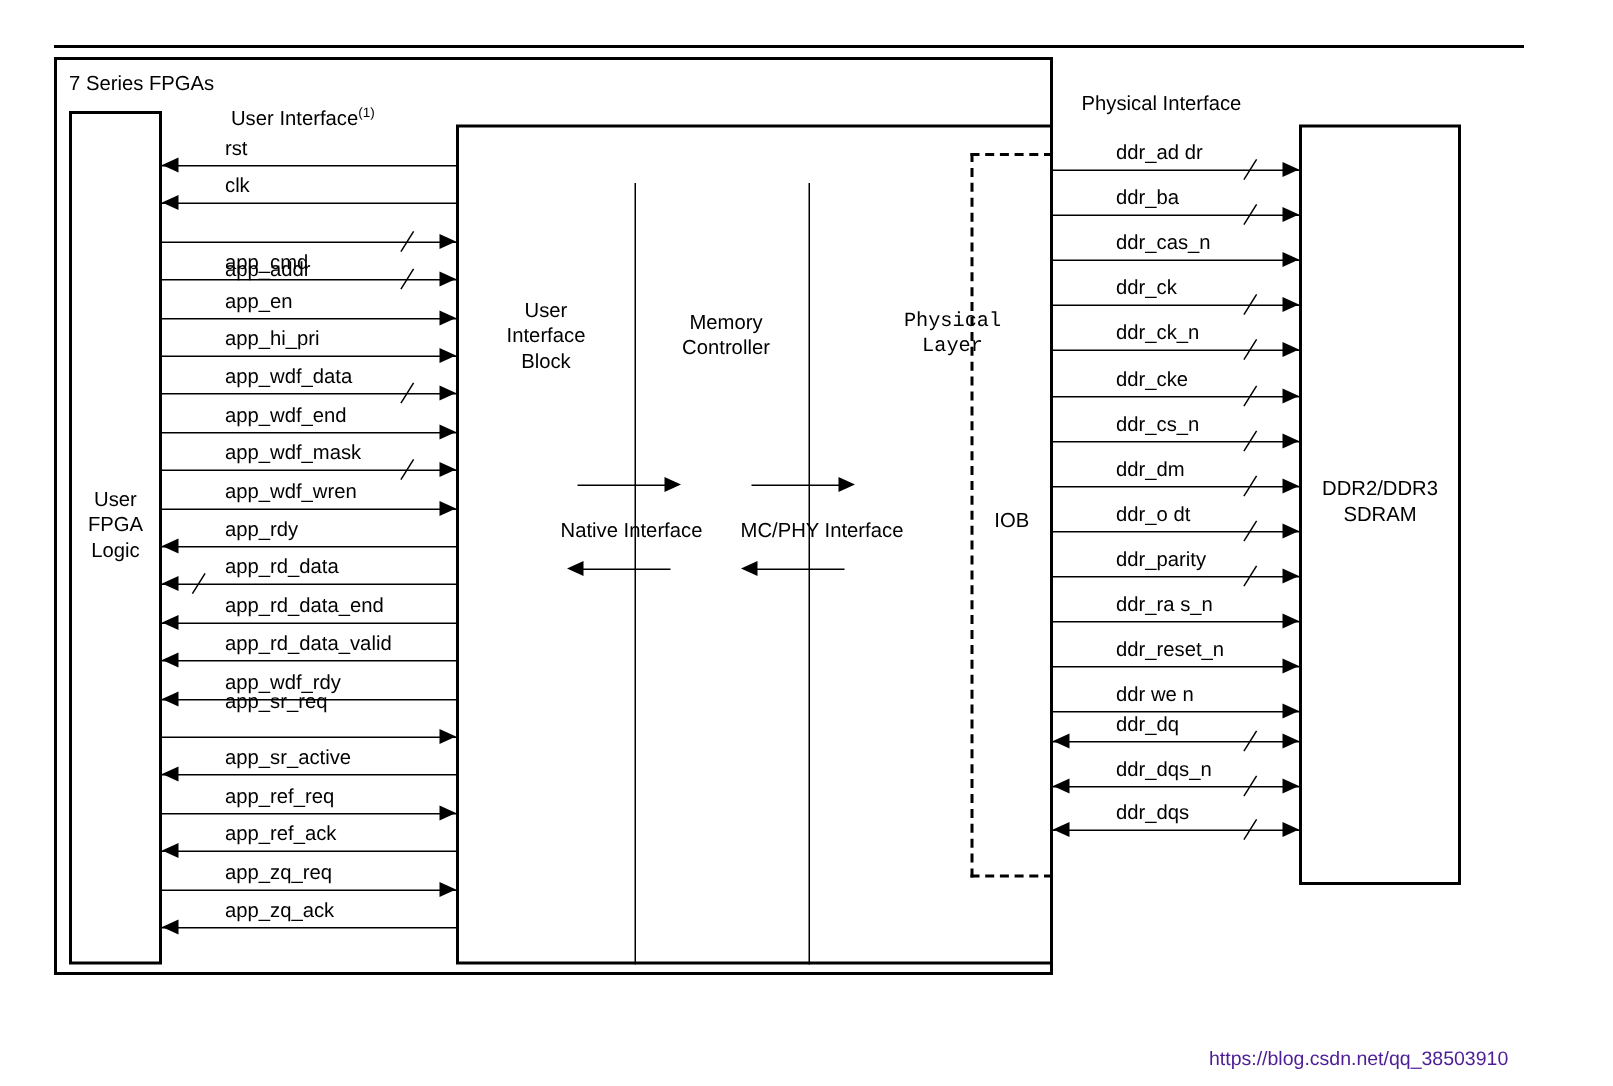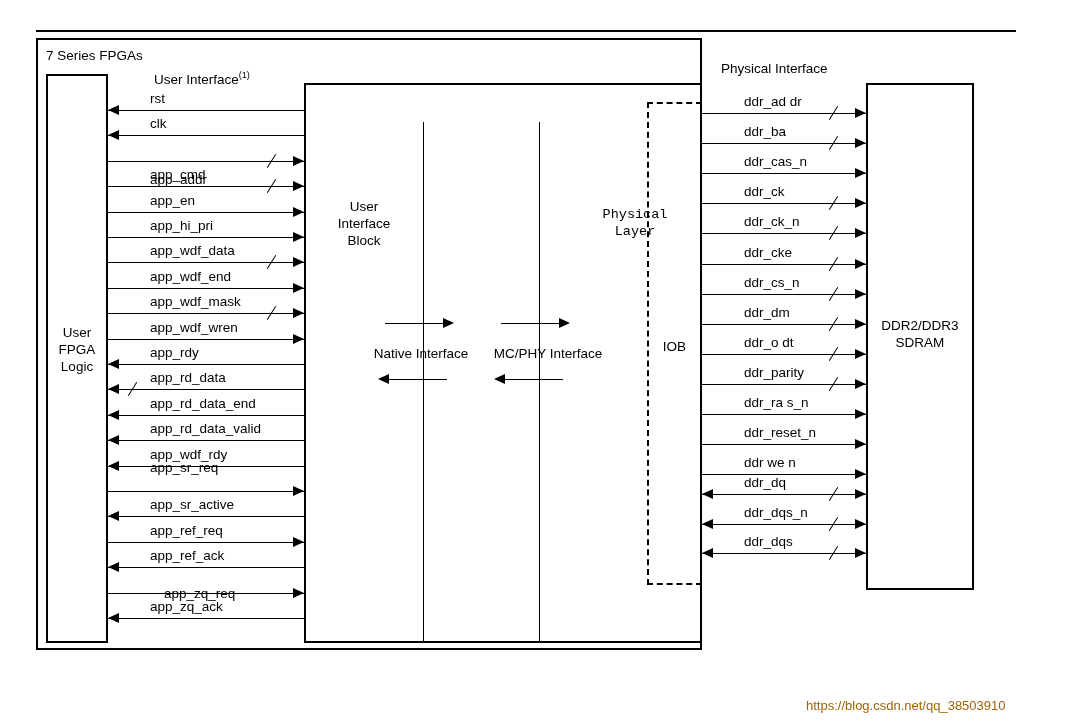--- a/index.html
+++ b/index.html
@@ -18,21 +18,21 @@
 
   .arrowR{position:absolute;width:0;height:0;border-left:11px solid #000;border-top:5.5px solid transparent;border-bottom:5.5px solid transparent;}
   .arrowL{position:absolute;width:0;height:0;border-right:11px solid #000;border-top:5.5px solid transparent;border-bottom:5.5px solid transparent;}
 
   .slash{position:absolute;width:0;height:16px;border-left:1.6px solid #000;transform:rotate(32deg);transform-origin:50% 50%;}
 
   .sig-label{position:absolute;font-size:13.5px;white-space:nowrap;color:#000;}
 
   .footnote{position:absolute;font-size:13px;line-height:1.45;color:#000;}
 
-  .watermark{position:absolute;font-size:13px;color:#a16207;white-space:nowrap;}
+  .watermark{position:absolute;font-size:13px;color:#4c1d95;white-space:nowrap;}
 
   .toprule{position:absolute;border-top:2px solid #000;}
 </style>
 </head>
 <body>
 
 <div id="stage">
 
   <div class="toprule" style="left:36px;top:30px;width:980px;"></div>
 
@@ -55,20 +55,24 @@
 
   <div class="vline" style="left:423px;top:122px;height:521px;"></div>
   <div class="vline" style="left:539px;top:122px;height:521px;"></div>
 
   <div class="blocktext" style="left:312px;top:199px;width:104px;">
     <div>User</div>
     <div>Interface</div>
     <div>Block</div>
   </div>
 
+  <div class="blocktext" style="left:432px;top:207px;width:104px;">
+    <div>Memory</div>
+    <div>Controller</div>
+  </div>
 
   <div class="blocktext" style="left:583px;top:207px;width:104px;font-family:Liberation Mono, monospace;">
     <div>Physical</div>
     <div>Layer</div>
   </div>
 
   <div class="hline" style="left:385px;top:323px;width:62px;"></div>
   <div class="arrowR" style="left:443px;top:318px;"></div>
   <div class="hline" style="left:501px;top:323px;width:62px;"></div>
   <div class="arrowR" style="left:559px;top:318px;"></div>
@@ -189,21 +193,21 @@
         <div class="sig-label" style="left: 150px; top: 523px;">app_ref_req</div>
       </div>
       <div>
         <div class="hline" style="left: 108px; top: 567px; width: 196px;"></div>
         <div class="arrowL" style="left: 108px; top: 562px;"></div>
         <div class="sig-label" style="left: 150px; top: 548px;">app_ref_ack</div>
       </div>
       <div>
         <div class="hline" style="left: 108px; top: 593px; width: 196px;"></div>
         <div class="arrowR" style="left: 293px; top: 588px;"></div>
-        <div class="sig-label" style="left: 164px; top: 574px; margin-top: 12px;">app_zq_req</div>
+        <div class="sig-label" style="left: 150px; top: 574px;">app_zq_req</div>
       </div>
       <div>
         <div class="hline" style="left: 108px; top: 618px; width: 196px;"></div>
         <div class="arrowL" style="left: 108px; top: 613px;"></div>
         <div class="sig-label" style="left: 150px; top: 599px;">app_zq_ack</div>
       </div>
     </div>
   <div id="ddr-signals">
       <div>
         <div class="hline" style="left: 702px; top: 113px; width: 164px;"></div>

